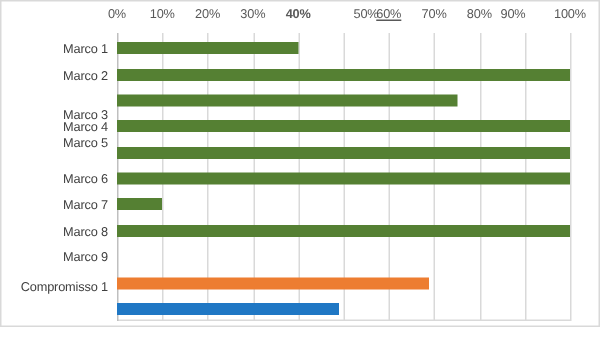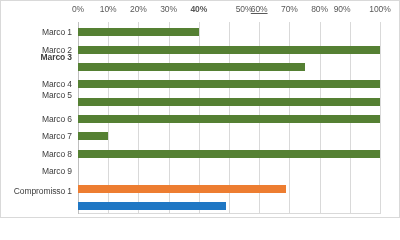--- a/index.html
+++ b/index.html
@@ -112,21 +112,21 @@
       <div class="tick-label" style="left: 258.2px; text-decoration: underline;">60%</div>
       <div class="tick-label" style="left: 288.4px;">70%</div>
       <div class="tick-label" style="left: 318.6px;">80%</div>
       <div class="tick-label" style="left: 329px; margin-left: 12px;">90%</div>
       <div class="tick-label" style="left: 379px;">100%</div>
     </div>
 
   <div id="cat-labels">
       <div class="cat-label" style="top: 10.1878px;">Marco 1</div>
       <div class="cat-label" style="top: 27.5633px;">Marco 2</div>
-      <div class="cat-label" style="top: 35px; font-weight: bold;">Marco 3</div>
+      <div class="cat-label" style="top: 54px;">Marco 3</div>
       <div class="cat-label" style="top: 62.3145px;">Marco 4</div>
       <div class="cat-label" style="top: 73px;">Marco 5</div>
       <div class="cat-label" style="top: 97.0656px;">Marco 6</div>
       <div class="cat-label" style="top: 114.441px;">Marco 7</div>
       <div class="cat-label" style="top: 131.817px;">Marco 8</div>
       <div class="cat-label" style="top: 149.192px;">Marco 9</div>
       <div class="cat-label" style="top: 169px; text-align: center;">Compromisso 1</div>
     </div>
 
   <div id="plot">

